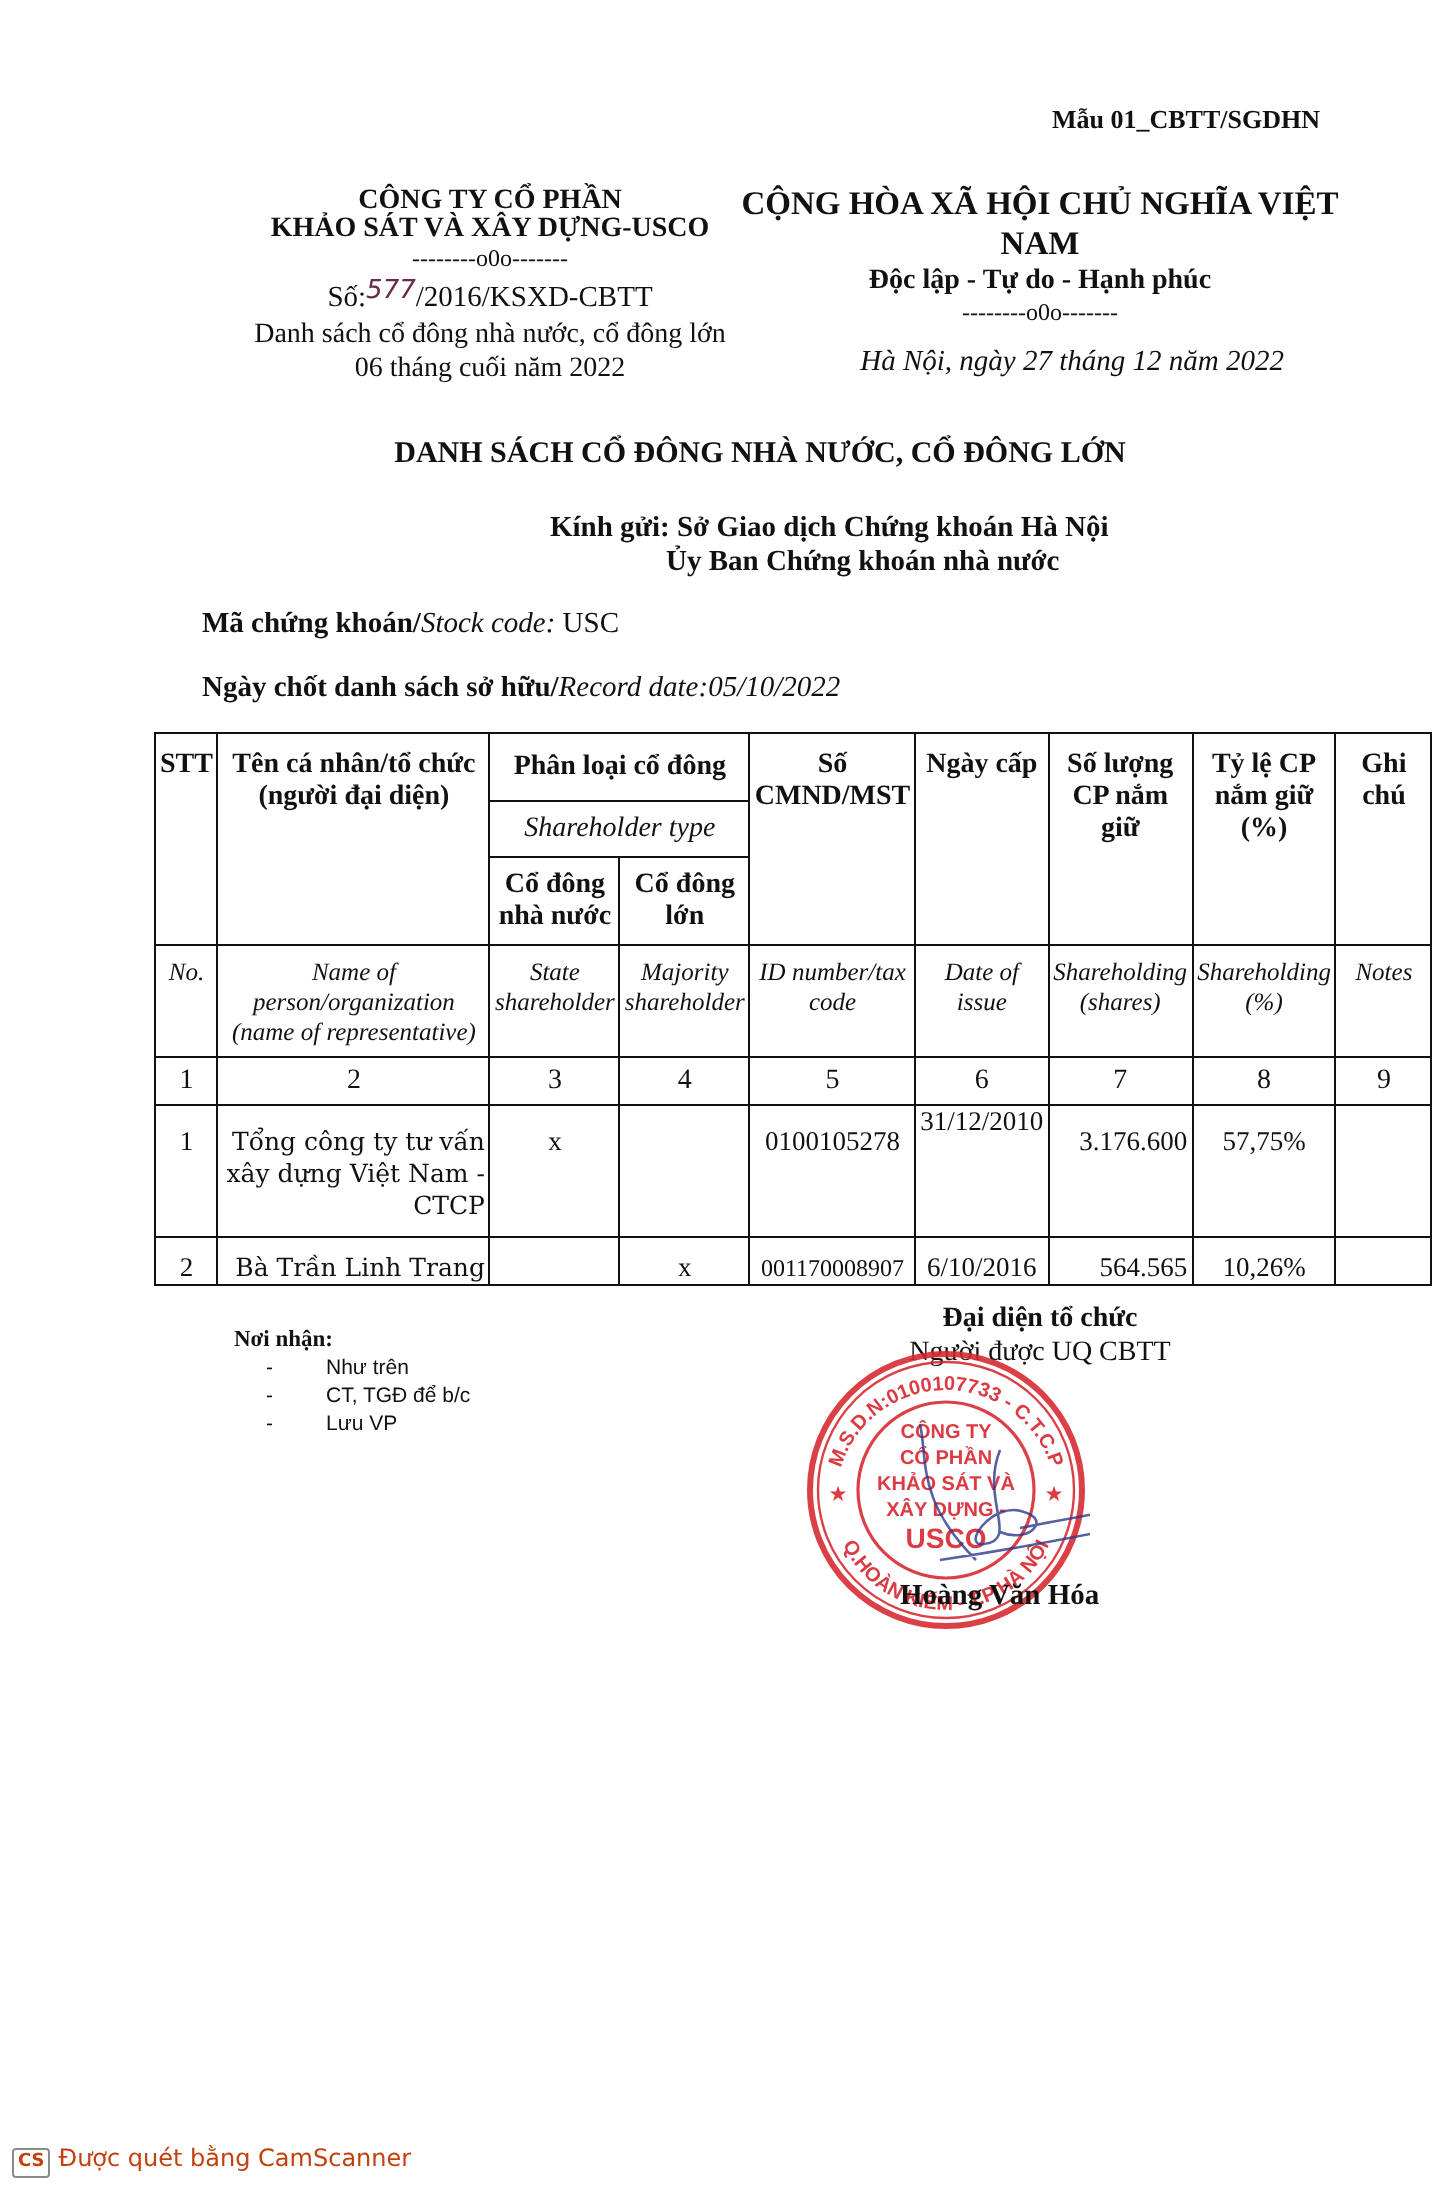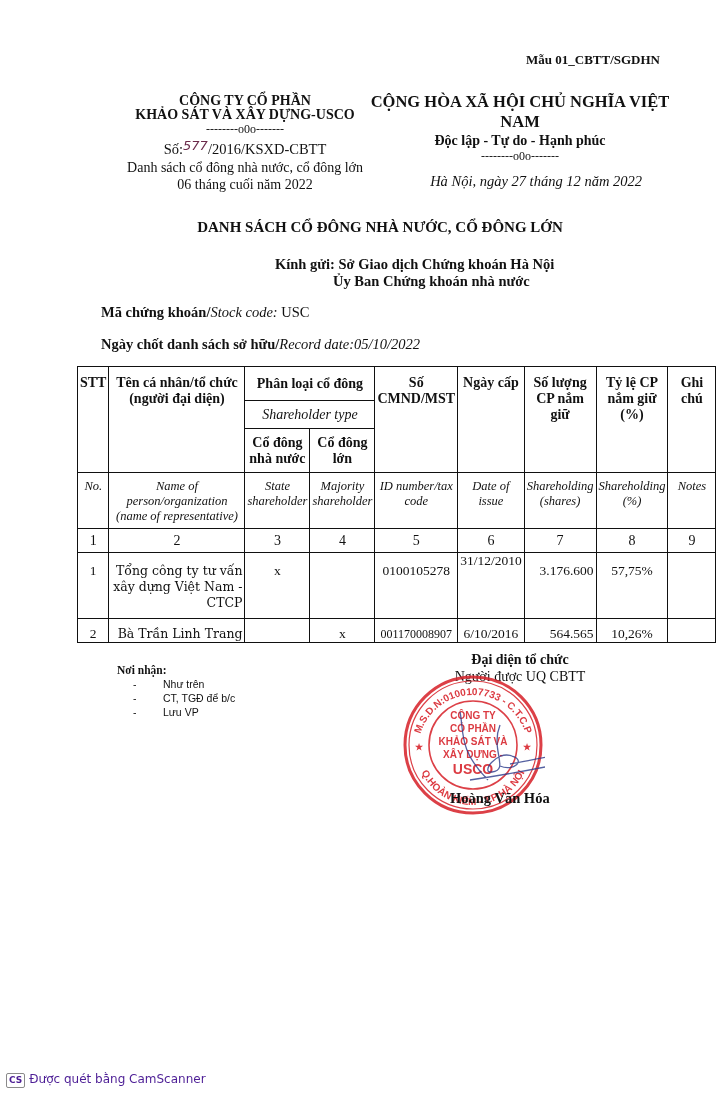--- a/index.html
+++ b/index.html
@@ -46,21 +46,21 @@
   #recipients-list .lbl { font-weight:bold; font-family:"Liberation Serif",serif; font-size:11.5px; }
   #recipients-list .item { padding-left:16px; }
   #recipients-list .dash { display:inline-block; width:30px; }
 
   #sign-block { left:420px; top:651px; width:200px; text-align:center; font-size:14px; line-height:17px; }
   #sign-block .rep { font-weight:bold; }
 
   #stamp { left:400px; top:670px; width:145px; height:145px; }
   #signer-name { left:450px; top:790px; font-weight:bold; font-size:14.5px; }
 
-  #cs-footer { left:6px; top:1072px; font-family:"DejaVu Sans",sans-serif; font-size:12px; color:#4c1d95; }
+  #cs-footer { left:6px; top:1072px; font-family:"DejaVu Sans",sans-serif; font-size:12px; color:#c2410c; }
   #cs-footer .cs { display:inline-block; border:1.5px solid #8a8a8a; border-radius:2px; font-size:9px; font-weight:bold; padding:0 2px; margin-right:4px; line-height:13px; }
 </style>
 </head>
 <body>
 
 <div id="form-code" class="abs">Mẫu 01_CBTT/SGDHN</div>
 
 <div id="left-header" class="abs">
   <div class="co">CÔNG TY CỔ PHẦN</div>
   <div class="co">KHẢO SÁT VÀ XÂY DỰNG-USCO</div>

